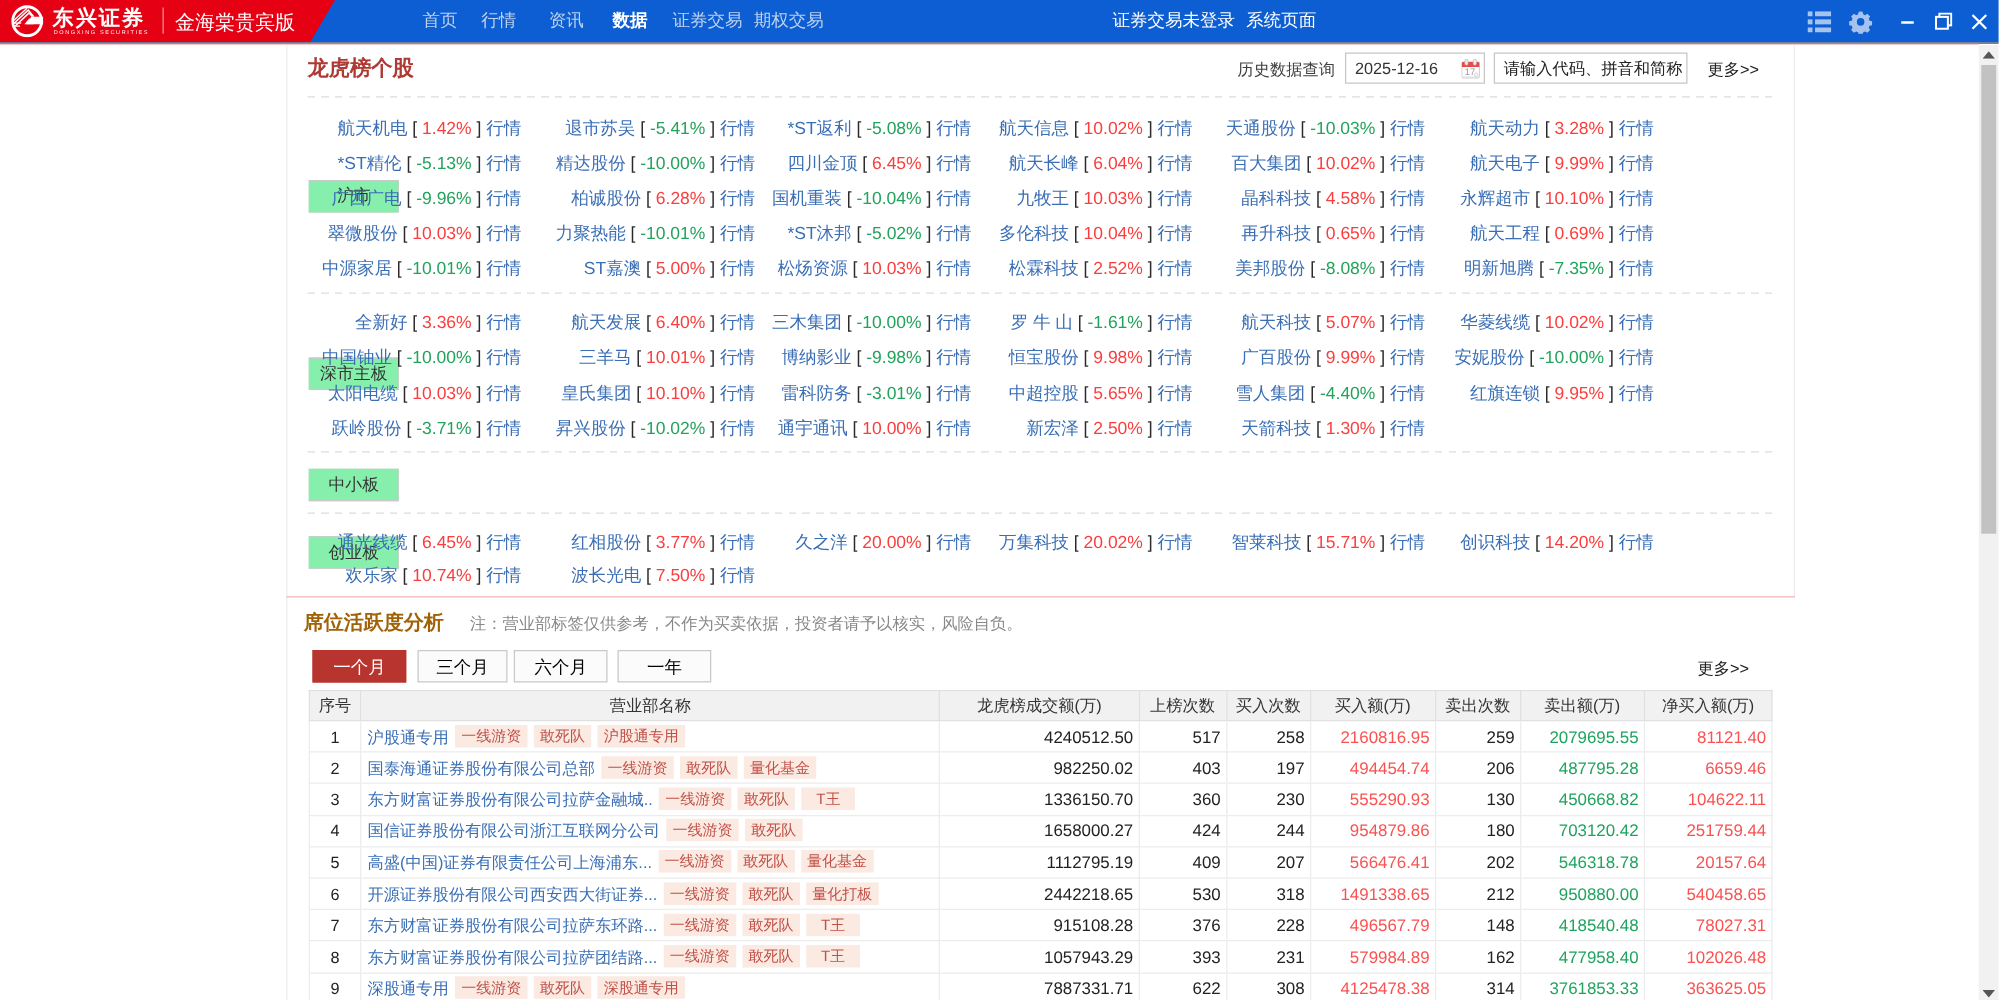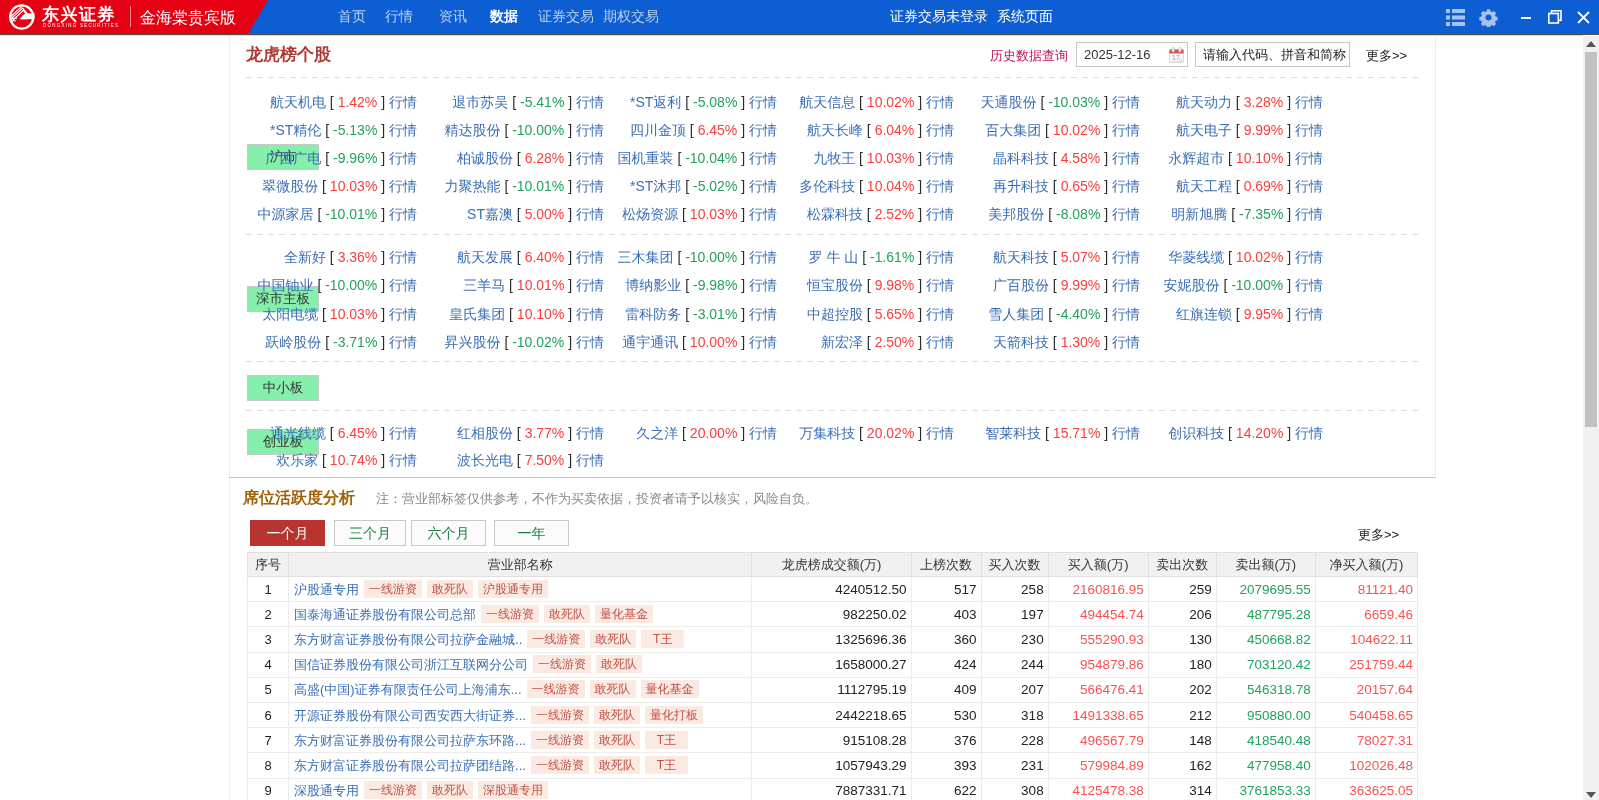--- a/index.html
+++ b/index.html
@@ -19,36 +19,36 @@
 
 .sbar{position:absolute;left:0;top:36px;width:81px;height:764px;background:#ebebeb;border-right:1px solid #a9a9a9}
 .si{position:relative;height:31.8px;line-height:31.8px;text-align:center;font-size:12px;letter-spacing:1.5px;color:#3c3c3c;padding-right:6px}
 .si.act{color:#e60000}
 .si.act:before{content:"";position:absolute;left:0;top:5px;width:3.5px;height:15px;background:#e60000}
 
 .pbl{position:absolute;left:229px;top:36px;width:1px;height:764px;background:#ededed}
 .pbr{position:absolute;left:1435px;top:36px;width:1px;height:441px;background:#ededed}
 .pink-b{position:absolute;left:229px;top:477px;width:1207px;height:1px;background:#f0b4b4}
 .t1{position:absolute;left:246px;top:43px;font-size:17px;font-weight:bold;color:#ae3a33}
-.lbl{position:absolute;left:990px;top:47px;font-size:13px;color:#be185d}
+.lbl{position:absolute;left:990px;top:47px;font-size:13px;color:#404040}
 .inp1{position:absolute;left:1076px;top:42px;width:112px;height:25px;border:1px solid #c6c6c6;background:#fff;font-size:13px;color:#333;line-height:23px;padding-left:7px}
 .inp2{position:absolute;left:1195px;top:42px;width:155px;height:25px;border:1px solid #c6c6c6;background:#fff;font-size:13px;color:#222;line-height:23px;padding-left:7px}
 .more1{position:absolute;left:1366px;top:47px;font-size:13px;color:#222}
 .dash{position:absolute;left:246px;width:1174px;height:1px;background:repeating-linear-gradient(90deg,#dcdcdc 0 6px,transparent 6px 11px)}
 .mbtn{position:absolute;left:247px;width:72px;height:26px;border:1px solid #c9c9c9;background:#86efac;text-align:center;line-height:24px;font-size:13.5px;color:#333}
 .st{position:absolute;font-size:14px;color:#3a6eb5;white-space:nowrap;line-height:22px}
 .st b{color:#2a2a2a;font-weight:normal}
 .st i,.st b{font-style:normal}
 .u{color:#fb3d3d;font-style:normal}
 .d{color:#22a35c;font-style:normal}
 .empty{position:absolute;left:330px;top:377px;width:1090px;text-align:center;font-size:13px;color:#333}
 
 .t2{position:absolute;left:243px;top:488px;font-size:16px;font-weight:bold;color:#a16207}
 .note{position:absolute;left:376px;top:490px;font-size:13px;color:#888}
-.tab{position:absolute;top:520px;height:26px;border:1px solid #c9c9c9;background:#fbfbfb;text-align:center;line-height:24px;font-size:14px;color:#15803d}
+.tab{position:absolute;top:520px;height:26px;border:1px solid #c9c9c9;background:#fbfbfb;text-align:center;line-height:24px;font-size:14px;color:#000000}
 .tab.on{background:#b8352f;border-color:#b8352f;color:#fff}
 .more2{position:absolute;left:1358px;top:526px;font-size:13px;color:#222}
 table.dt{position:absolute;left:247px;top:552px;width:1171px;border-collapse:collapse;table-layout:fixed;font-size:13px}
 table.dt th{background:#f1f1f1;font-weight:normal;color:#333;height:24px;border:1px solid #e0e0e0;padding:0}
 table.dt td{height:25.2px;border:1px solid #ececec;padding:0;background:#fff;overflow:hidden;white-space:nowrap}
 .cidx{text-align:center;color:#222}
 .cname{padding-left:5px!important}
 .lnk{color:#3a6eb5}
 .cnum{text-align:right;padding-right:4px!important;color:#222;font-size:13.5px}
 .red{color:#fa5151}
@@ -242,21 +242,21 @@
           <td class="cnum">403</td>
           <td class="cnum">197</td>
           <td class="cnum red">494454.74</td>
           <td class="cnum">206</td>
           <td class="cnum grn">487795.28</td>
           <td class="cnum red">6659.46</td>
         </tr>
 <tr>
           <td class="cidx">3</td>
           <td class="cname"><span class="lnk">东方财富证券股份有限公司拉萨金融城..</span><span class="tag">一线游资</span><span class="tag">敢死队</span><span class="tag">T王</span></td>
-          <td class="cnum">1325696.36</td>
+          <td class="cnum">1336150.70</td>
           <td class="cnum">360</td>
           <td class="cnum">230</td>
           <td class="cnum red">555290.93</td>
           <td class="cnum">130</td>
           <td class="cnum grn">450668.82</td>
           <td class="cnum red">104622.11</td>
         </tr>
 <tr>
           <td class="cidx">4</td>
           <td class="cname"><span class="lnk">国信证券股份有限公司浙江互联网分公司</span><span class="tag">一线游资</span><span class="tag">敢死队</span></td>

